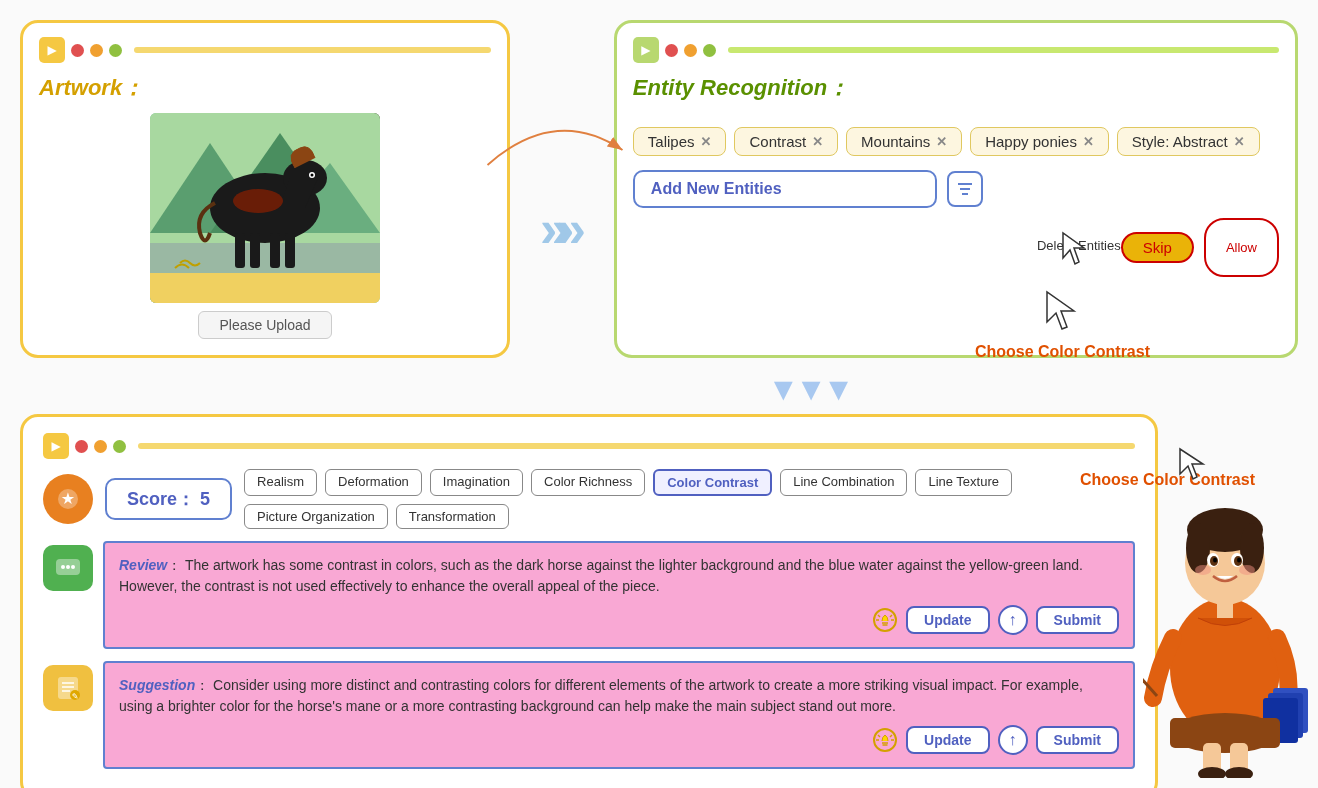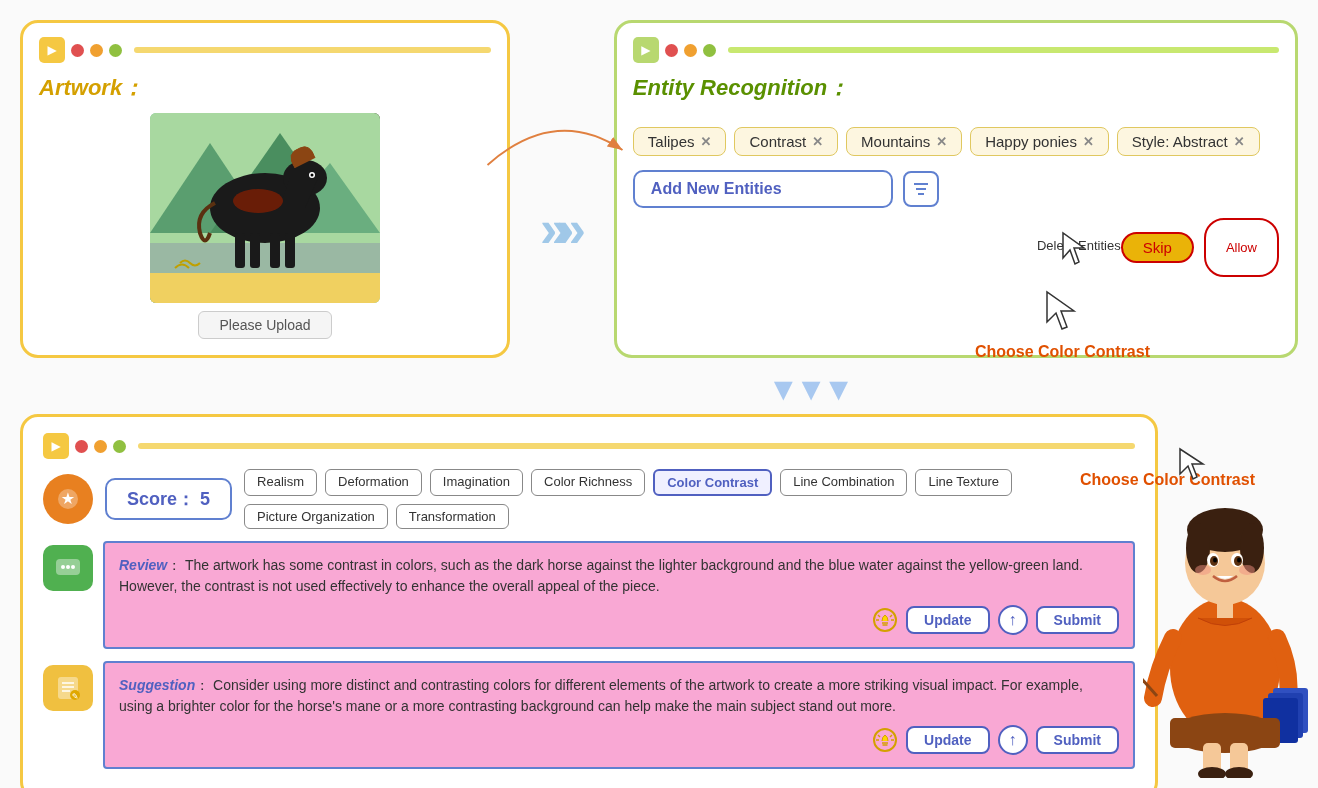--- a/index.html
+++ b/index.html
@@ -157,21 +157,21 @@
       margin-bottom: 10px;
     }
 
     .add-entities-input {
       border: 2px solid #6080d0;
       border-radius: 10px;
       padding: 8px 16px;
       font-size: 16px;
       font-weight: bold;
       color: #5060c0;
-      width: 260px;
+      width: 304px;
       background: #fff;
     }
 
     .filter-icon-btn {
       width: 36px;
       height: 36px;
       background: #fff;
       border: 2px solid #6080d0;
       border-radius: 8px;
       display: flex;

